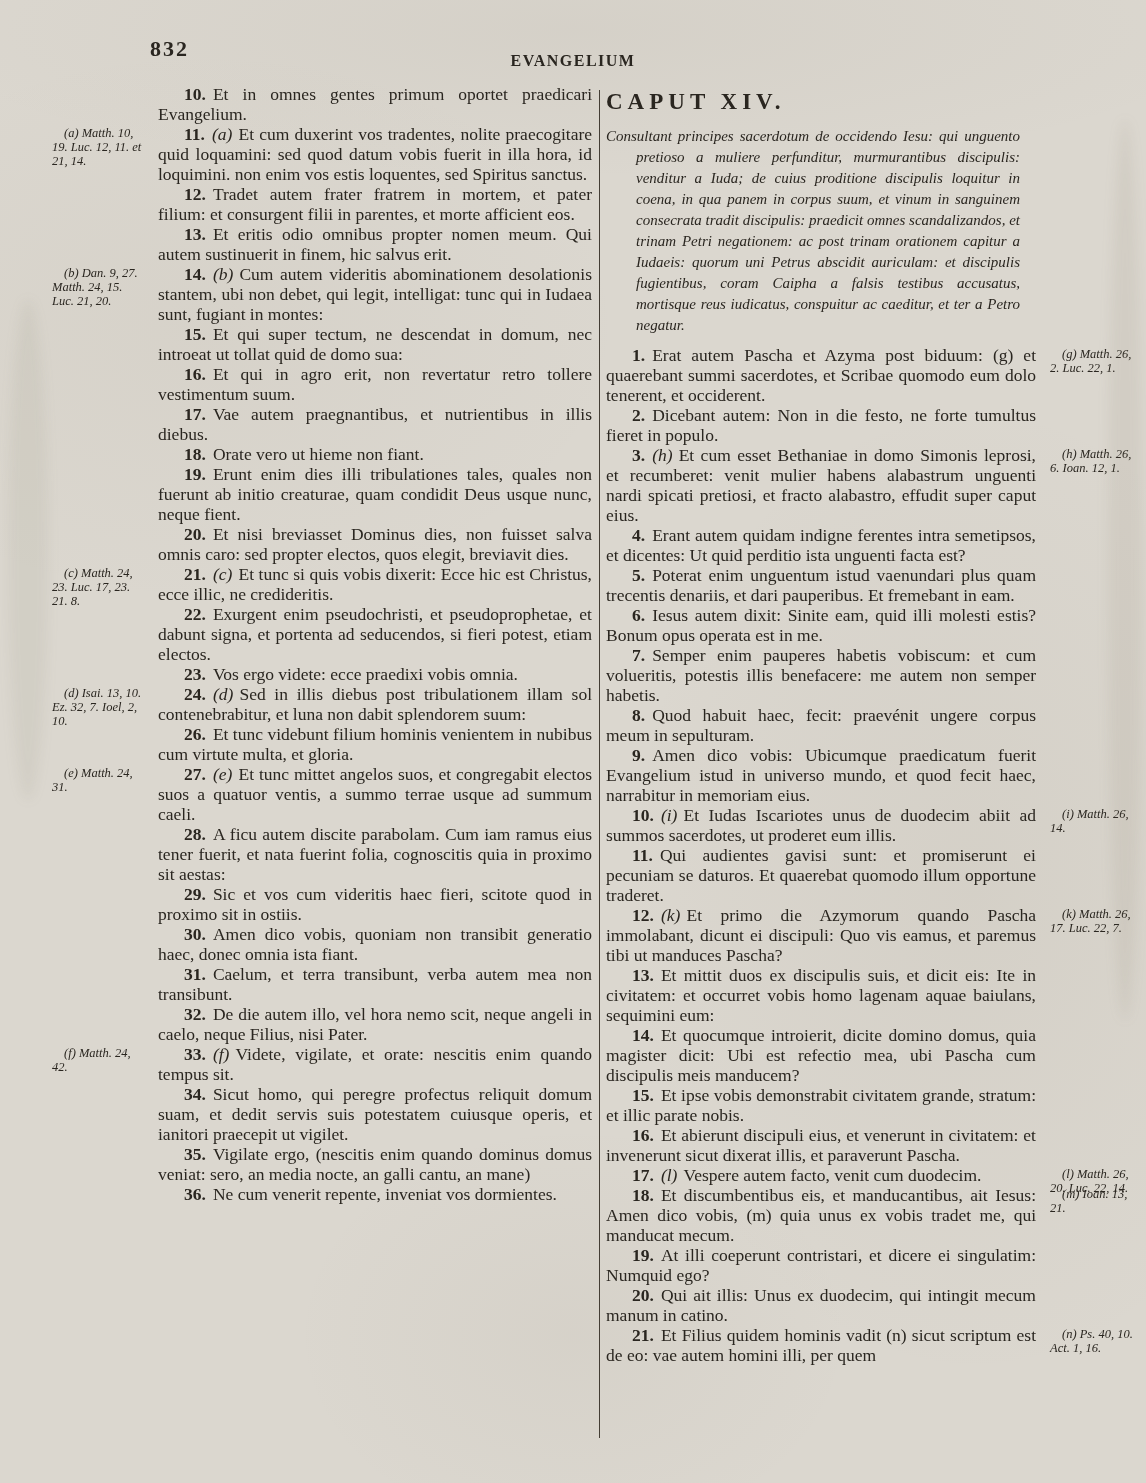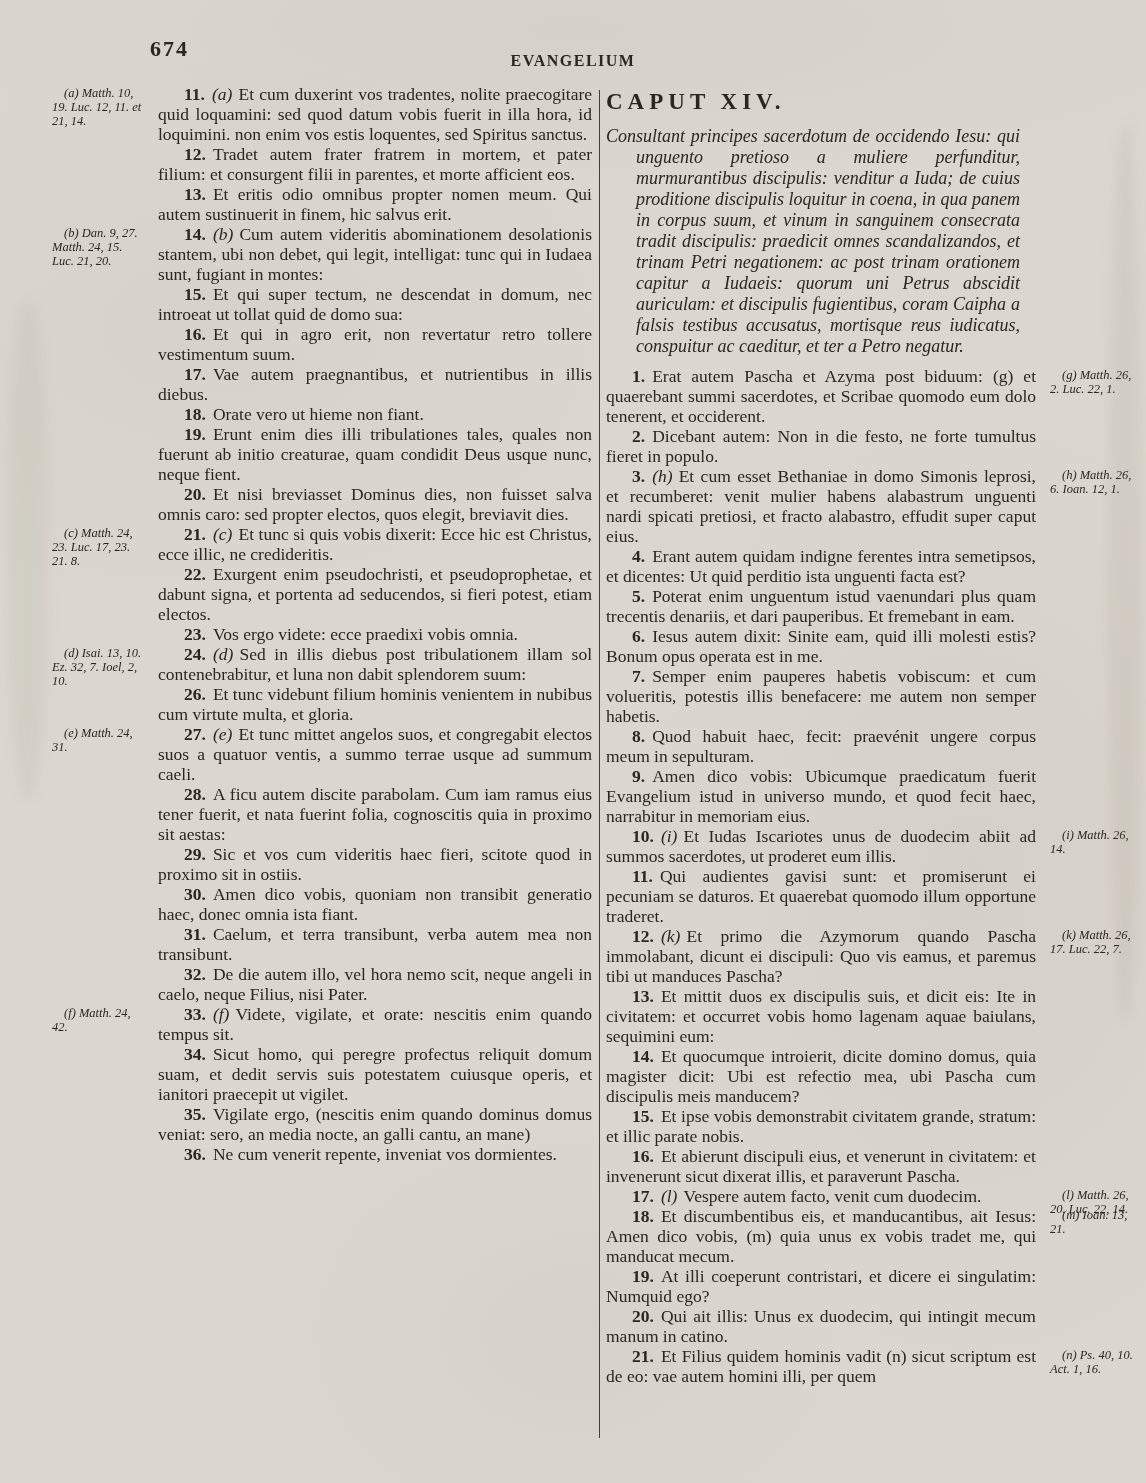--- a/index.html
+++ b/index.html
@@ -51,37 +51,38 @@
   .col-right .verse .note{left:calc(100% + 14px);width:92px;}
   .chapter-heading{
     margin:8px 0 14px 0;
     text-align:left;
     font-size:23px;font-weight:bold;letter-spacing:5px;
   }
   .summary{
     margin:0 16px 9px 0;
     font-style:italic;
     padding-left:30px;text-indent:-30px;
-    font-size:18px;line-height:21px;
+    font-size:15px;line-height:21px;
   }
   .smudge{position:absolute;border-radius:50%;filter:blur(6px);pointer-events:none;}
 </style>
 </head>
 <body>
 
 <div class="page">
 
-  <div class="page-number">674</div>
+  <div class="page-number">832</div>
   <div class="running-head">EVANGELIUM</div>
 
   <div class="columns">
 
     <div class="col col-left">
       <div>
 
+          <p class="verse"><span class="vnum">10.</span><span class="marker"></span><span class="vtext">Et in omnes gentes primum oportet praedicari Evangelium.</span></p>
 
           <p class="verse"><span class="note">(a) Matth. 10, 19. Luc. 12, 11. et 21, 14.</span><span class="vnum">11.</span><span class="marker">(a)</span><span class="vtext">Et cum duxerint vos tradentes, nolite praecogitare quid loquamini: sed quod datum vobis fuerit in illa hora, id loquimini. non enim vos estis loquentes, sed Spiritus sanctus.</span></p>
 
           <p class="verse"><span class="vnum">12.</span><span class="marker"></span><span class="vtext">Tradet autem frater fratrem in mortem, et pater filium: et consurgent filii in parentes, et morte afficient eos.</span></p>
 
           <p class="verse"><span class="vnum">13.</span><span class="marker"></span><span class="vtext">Et eritis odio omnibus propter nomen meum. Qui autem sustinuerit in finem, hic salvus erit.</span></p>
 
           <p class="verse"><span class="note">(b) Dan. 9, 27. Matth. 24, 15. Luc. 21, 20.</span><span class="vnum">14.</span><span class="marker">(b)</span><span class="vtext">Cum autem videritis abominationem desolationis stantem, ubi non debet, qui legit, intelligat: tunc qui in Iudaea sunt, fugiant in montes:</span></p>
 
           <p class="verse"><span class="vnum">15.</span><span class="marker"></span><span class="vtext">Et qui super tectum, ne descendat in domum, nec introeat ut tollat quid de domo sua:</span></p>

